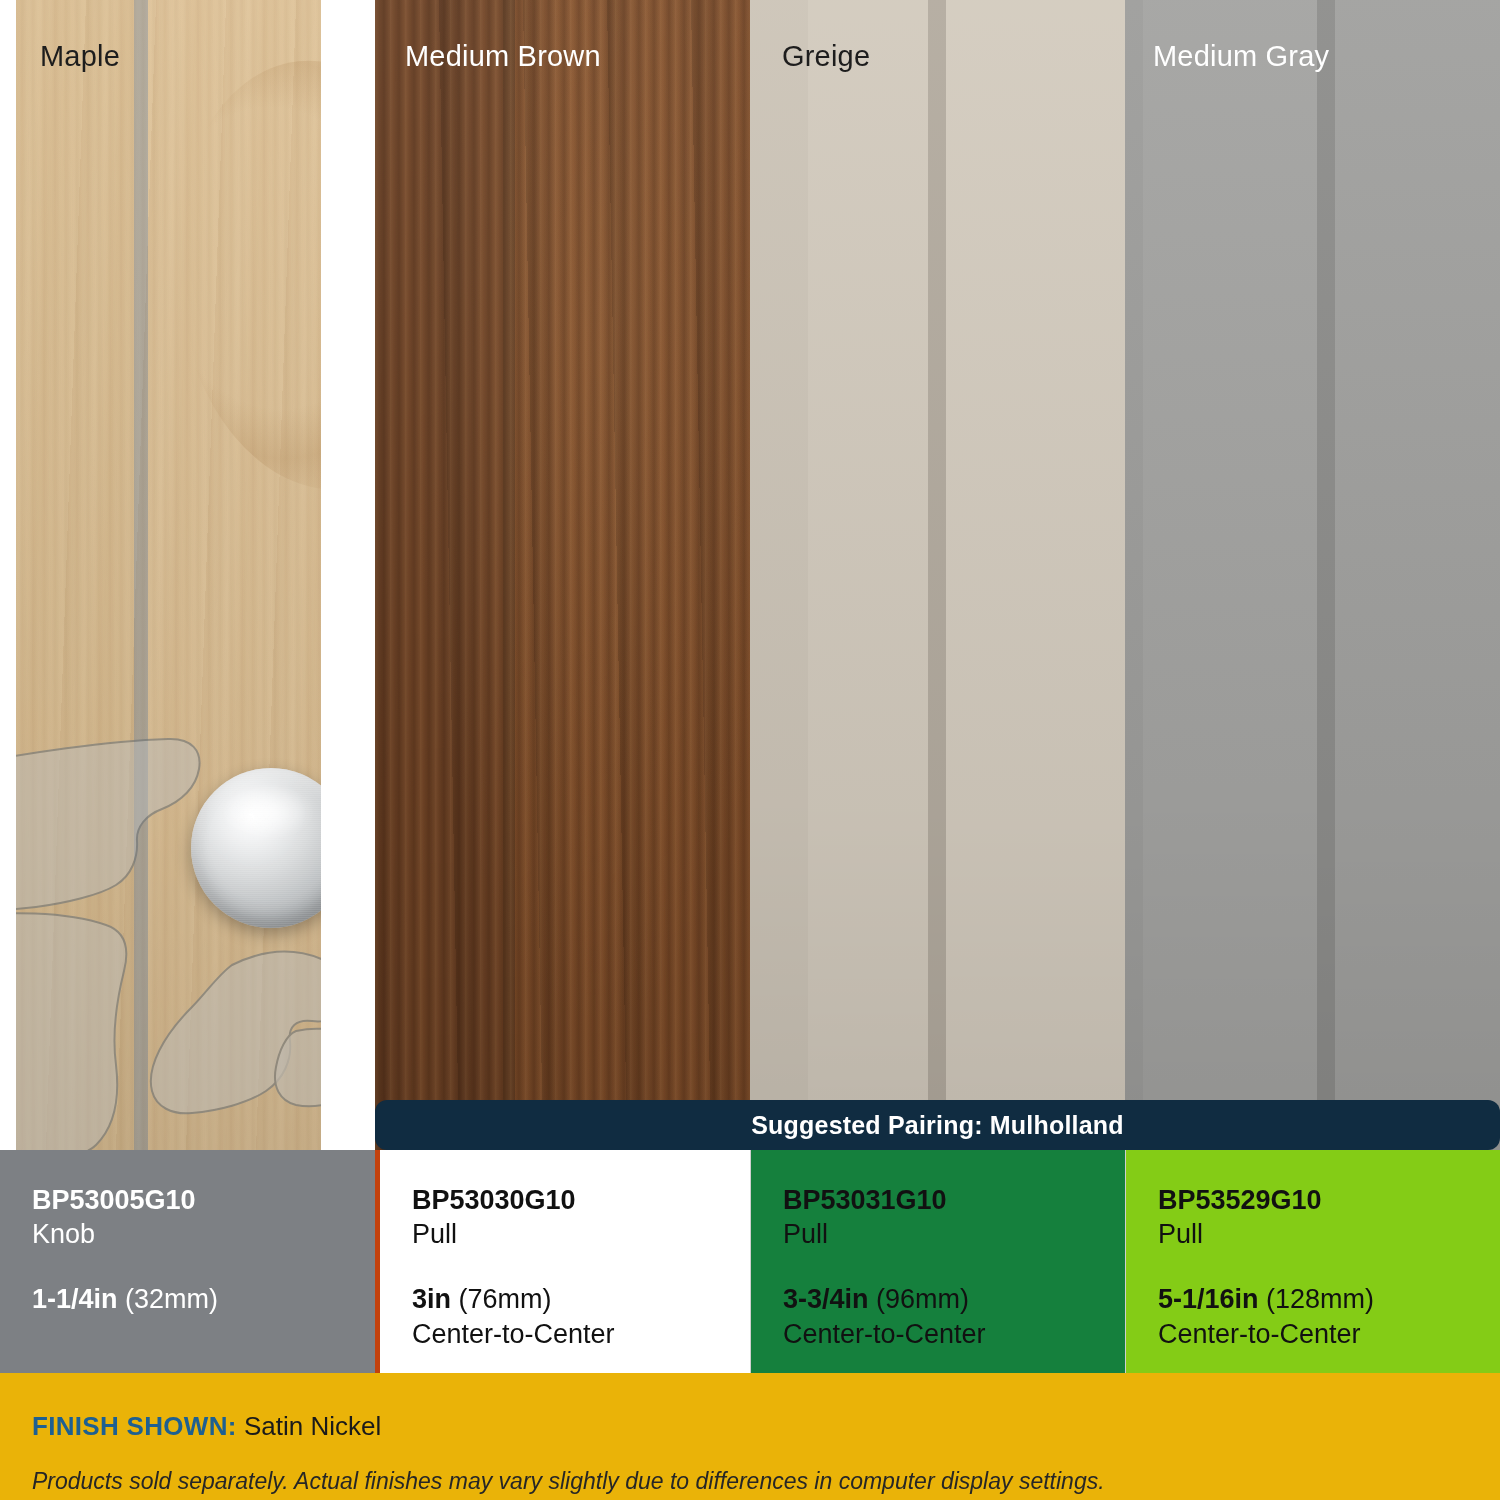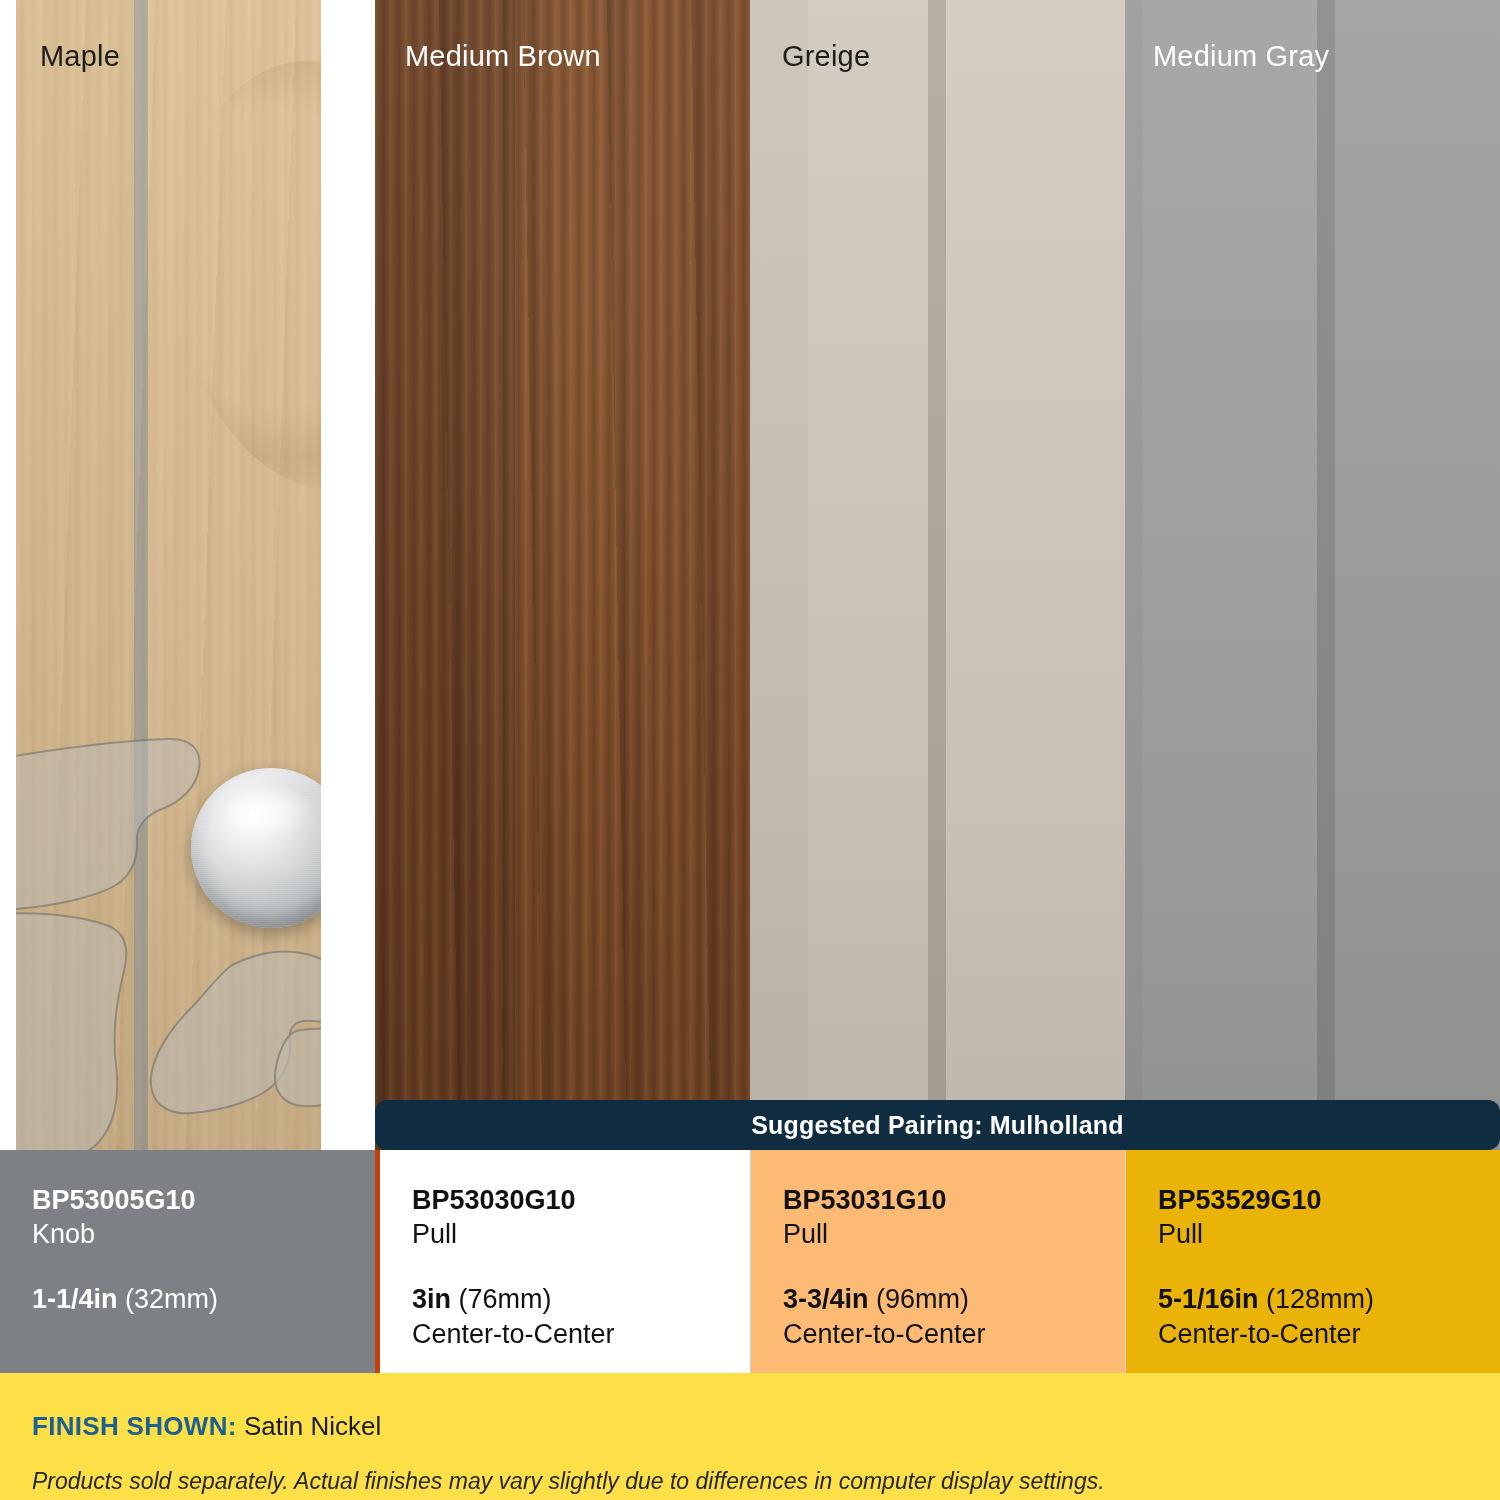--- a/index.html
+++ b/index.html
@@ -125,33 +125,33 @@
     background:#102c41;color:#fff;
     display:flex;align-items:center;justify-content:center;
     font-size:25px;font-weight:700;letter-spacing:.2px;border-radius:12px;
   }
 
   
   .inforow{position:absolute;left:0;top:1150px;width:1500px;height:223px;}
   .col{position:absolute;top:0;height:223px;box-sizing:border-box;padding:34px 32px 0 32px;}
   .col.c0{left:0;width:375px;background:#7d8084;color:#fff;}
   .col.c1{left:375px;width:375px;background:#fff;color:#111;border-left:5px solid #c2410c;}
-  .col.c2{left:750px;width:375px;background:#fdba74;color:#111;border-left:1px solid #cfcfcf;}
-  .col.c3{left:1125px;width:375px;background:#eab308;color:#111;border-left:1px solid #cfcfcf;}
+  .col.c2{left:750px;width:375px;background:#15803d;color:#111;border-left:1px solid #cfcfcf;}
+  .col.c3{left:1125px;width:375px;background:#84cc16;color:#111;border-left:1px solid #cfcfcf;}
   .sku{font-size:27px;font-weight:700;line-height:1.25;}
   .ptype{font-size:27px;font-weight:400;line-height:1.25;}
   .dim{margin-top:30px;font-size:27px;line-height:1.3;}
   .dim b{font-weight:700;}
   .dim .mm{font-weight:400;}
   .dimnote{font-size:27px;font-weight:400;line-height:1.3;}
 
   
   .footer{
     position:absolute;left:0;top:1373px;width:1500px;height:127px;
-    background:#fde047;box-sizing:border-box;padding:38px 32px 0 32px;
+    background:#eab308;box-sizing:border-box;padding:38px 32px 0 32px;
   }
   .fin{font-size:26px;color:#1a1a1a;}
   .fin .lbl{color:#1e6091;font-weight:700;letter-spacing:.3px;}
   .disc{margin-top:26px;font-size:23px;font-style:italic;color:#262626;}
 </style>
 </head>
 <body>
 
 <div class="stage">
 

